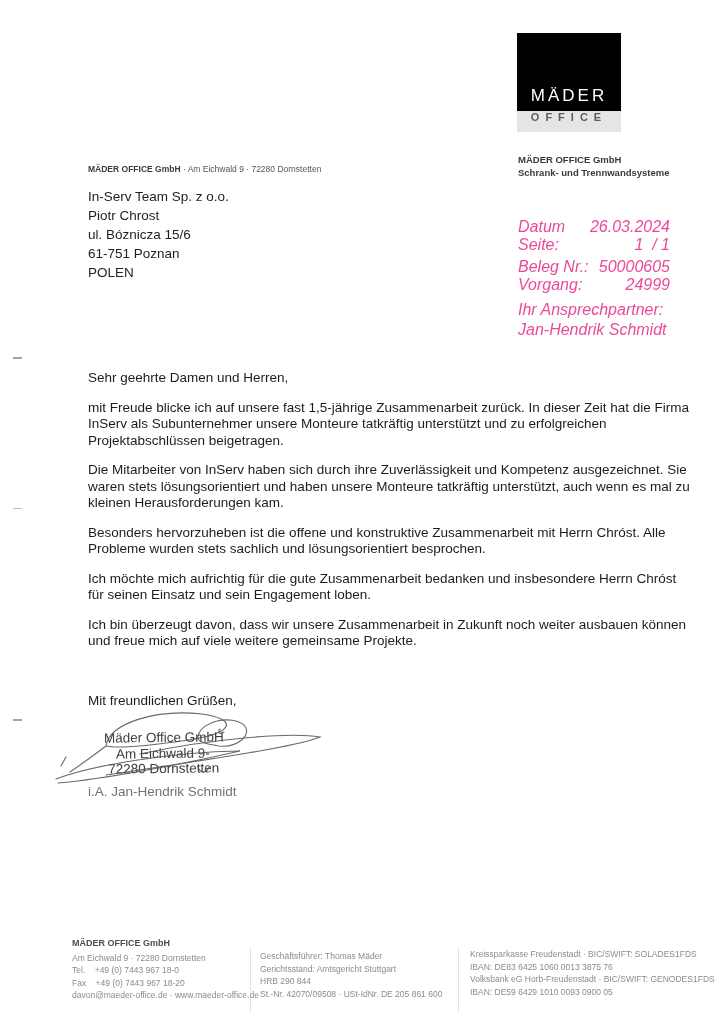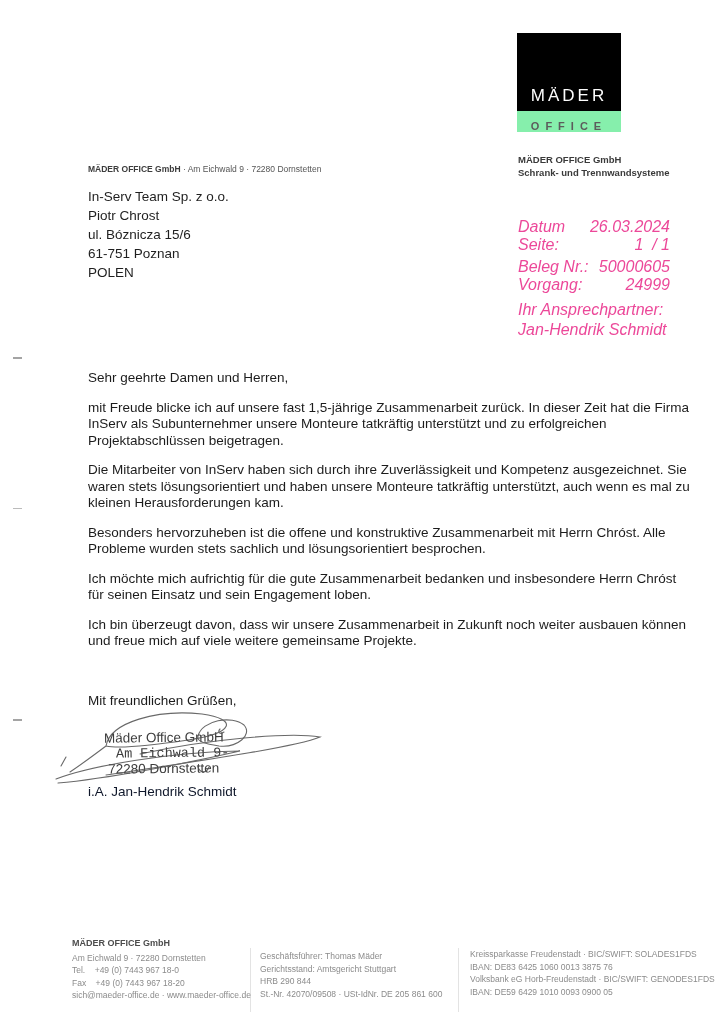--- a/index.html
+++ b/index.html
@@ -4,21 +4,21 @@
 <style>
   html,body{margin:0;padding:0;background:#ffffff;}
   .page{
     position:relative;width:724px;height:1024px;background:#ffffff;overflow:hidden;
     font-family:"Liberation Sans","DejaVu Sans",sans-serif;color:#222;
   }
   
   .logo{position:absolute;left:517px;top:33px;width:104px;}
   .logo-main{height:78px;background:#000000;display:flex;align-items:flex-end;justify-content:center;padding-bottom:5px;box-sizing:border-box;}
   .logo-main span{color:#fdfdfd;font-size:17px;letter-spacing:3px;font-weight:400;}
-  .logo-bar{height:21px;background:#86efac;display:flex;align-items:flex-end;justify-content:center;}
+  .logo-bar{height:21px;background:#e5e5e5;display:flex;align-items:flex-start;justify-content:center;}
   .logo-bar span{color:#5c5c5c;font-size:11px;letter-spacing:6px;font-weight:700;}
   
   .sender-line{position:absolute;left:88px;top:164px;font-size:8.5px;color:#555;white-space:nowrap;}
   .sender-line b{color:#3c3c3c;}
   
   .recipient{position:absolute;left:88px;top:187px;font-size:13.5px;line-height:19px;color:#1f1f1f;}
   
   .company-header{position:absolute;left:518px;top:153px;font-size:9.5px;font-weight:700;color:#3a3a3a;line-height:13px;}
   
   .meta{position:absolute;left:518px;top:218px;width:152px;font-size:16px;color:#ec4899;font-style:italic;}
@@ -28,23 +28,23 @@
   .meta-contact{margin-top:6px;line-height:20px;}
   
   .letter-body{position:absolute;left:88px;top:370px;width:612px;font-size:13.5px;line-height:16.5px;color:#1c1c1c;}
   .letter-body p{margin:0 8px 13px 0;}
   .salutation{margin-bottom:14px;}
   
   .regards{position:absolute;left:88px;top:693px;font-size:13.5px;color:#1c1c1c;}
   .signature-svg{position:absolute;left:48px;top:706px;width:285px;height:88px;}
   .stamp{position:absolute;left:104px;top:730px;font-size:13.5px;line-height:15.5px;color:#3d3d3d;transform:rotate(-0.6deg);}
   .stamp .s1{margin-left:0;}
-  .stamp .s2{margin-left:12px;font-family:Liberation Mono, monospace;}
+  .stamp .s2{margin-left:12px;}
   .stamp .s3{margin-left:4px;}
-  .signer{position:absolute;left:88px;top:784px;font-size:13.5px;color:#0f172a;}
+  .signer{position:absolute;left:88px;top:784px;font-size:13.5px;color:#737373;}
   
   .fold-mark{position:absolute;left:13px;width:9px;height:2px;background:#8d8d8d;opacity:.8;}
   .fm1{top:357px;}
   .fm2{top:508px;height:1px;opacity:.6;}
   .fm3{top:719px;}
   
   .footer-col{position:absolute;font-size:8.5px;line-height:12.5px;color:#8b8b8b;}
   .footer-col .line{white-space:pre;}
   .footer-title{font-weight:700;color:#4d4d4d;font-size:9px;margin-bottom:2px;}
   .fc1{left:72px;top:937px;}
@@ -144,21 +144,21 @@
   <div class="fold-mark fm3"></div>
 
   <div class="footer-divider fd1"></div>
   <div class="footer-divider fd2"></div>
 
   <div class="footer-col fc1">
     <div class="footer-title">MÄDER OFFICE GmbH</div>
     <div class="line">Am Eichwald 9 · 72280 Dornstetten</div>
     <div class="line">Tel.    +49 (0) 7443 967 18-0</div>
     <div class="line">Fax    +49 (0) 7443 967 18-20</div>
-    <div class="line">sich@maeder-office.de · www.maeder-office.de</div>
+    <div class="line">davon@maeder-office.de · www.maeder-office.de</div>
   </div>
 
   <div class="footer-col fc2">
     <div class="line">Geschäftsführer: Thomas Mäder</div>
     <div class="line">Gerichtsstand: Amtsgericht Stuttgart</div>
     <div class="line">HRB 290 844</div>
     <div class="line">St.-Nr. 42070/09508 · USt-IdNr. DE 205 861 600</div>
   </div>
 
   <div class="footer-col fc3">

